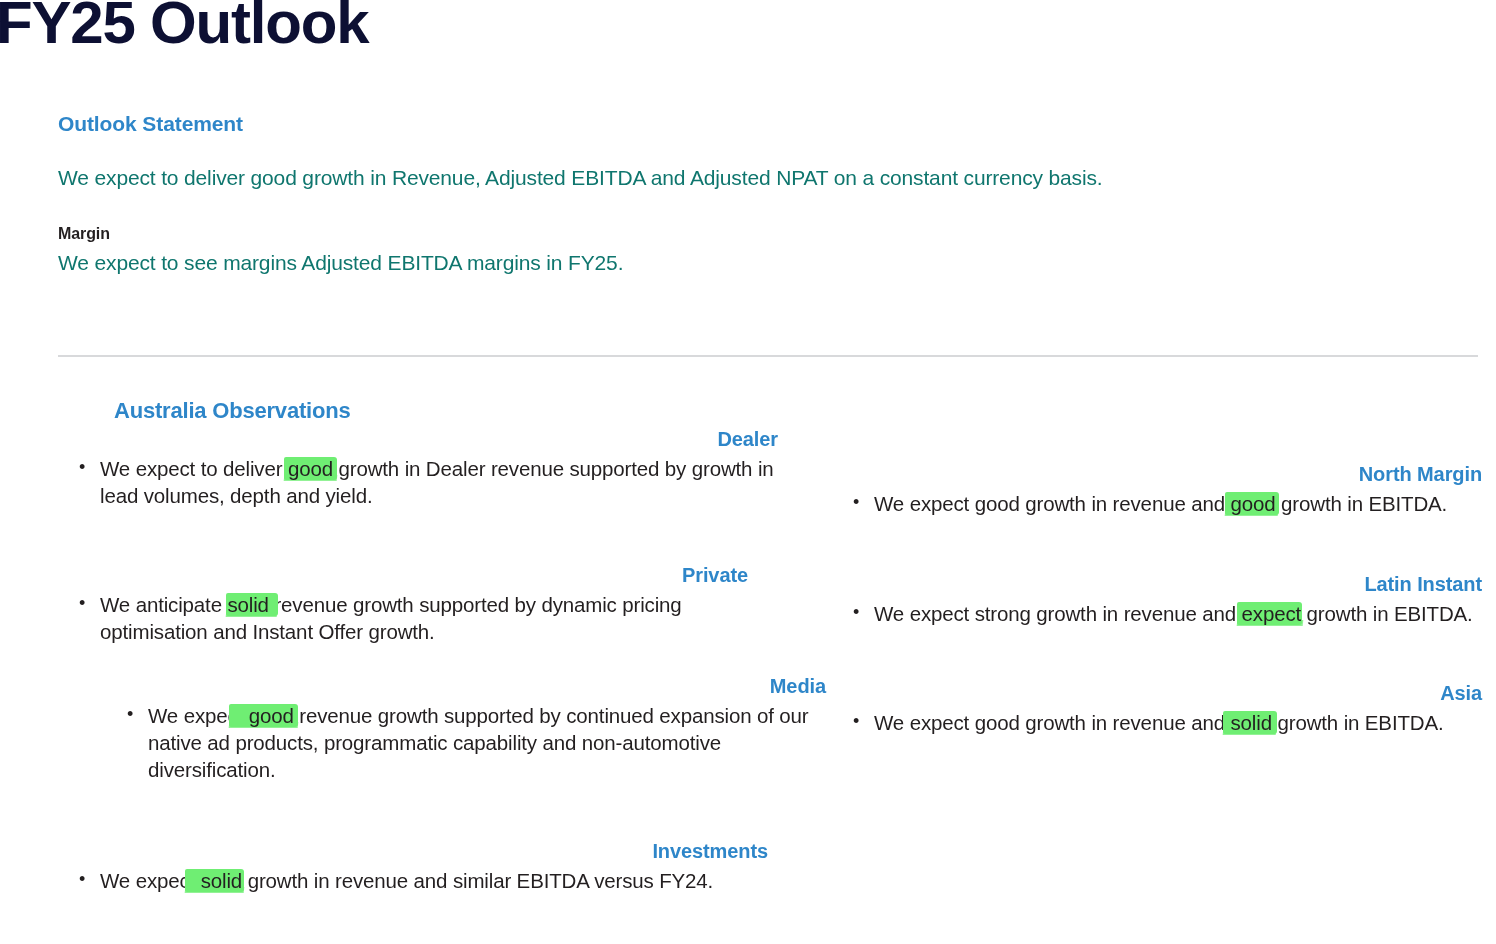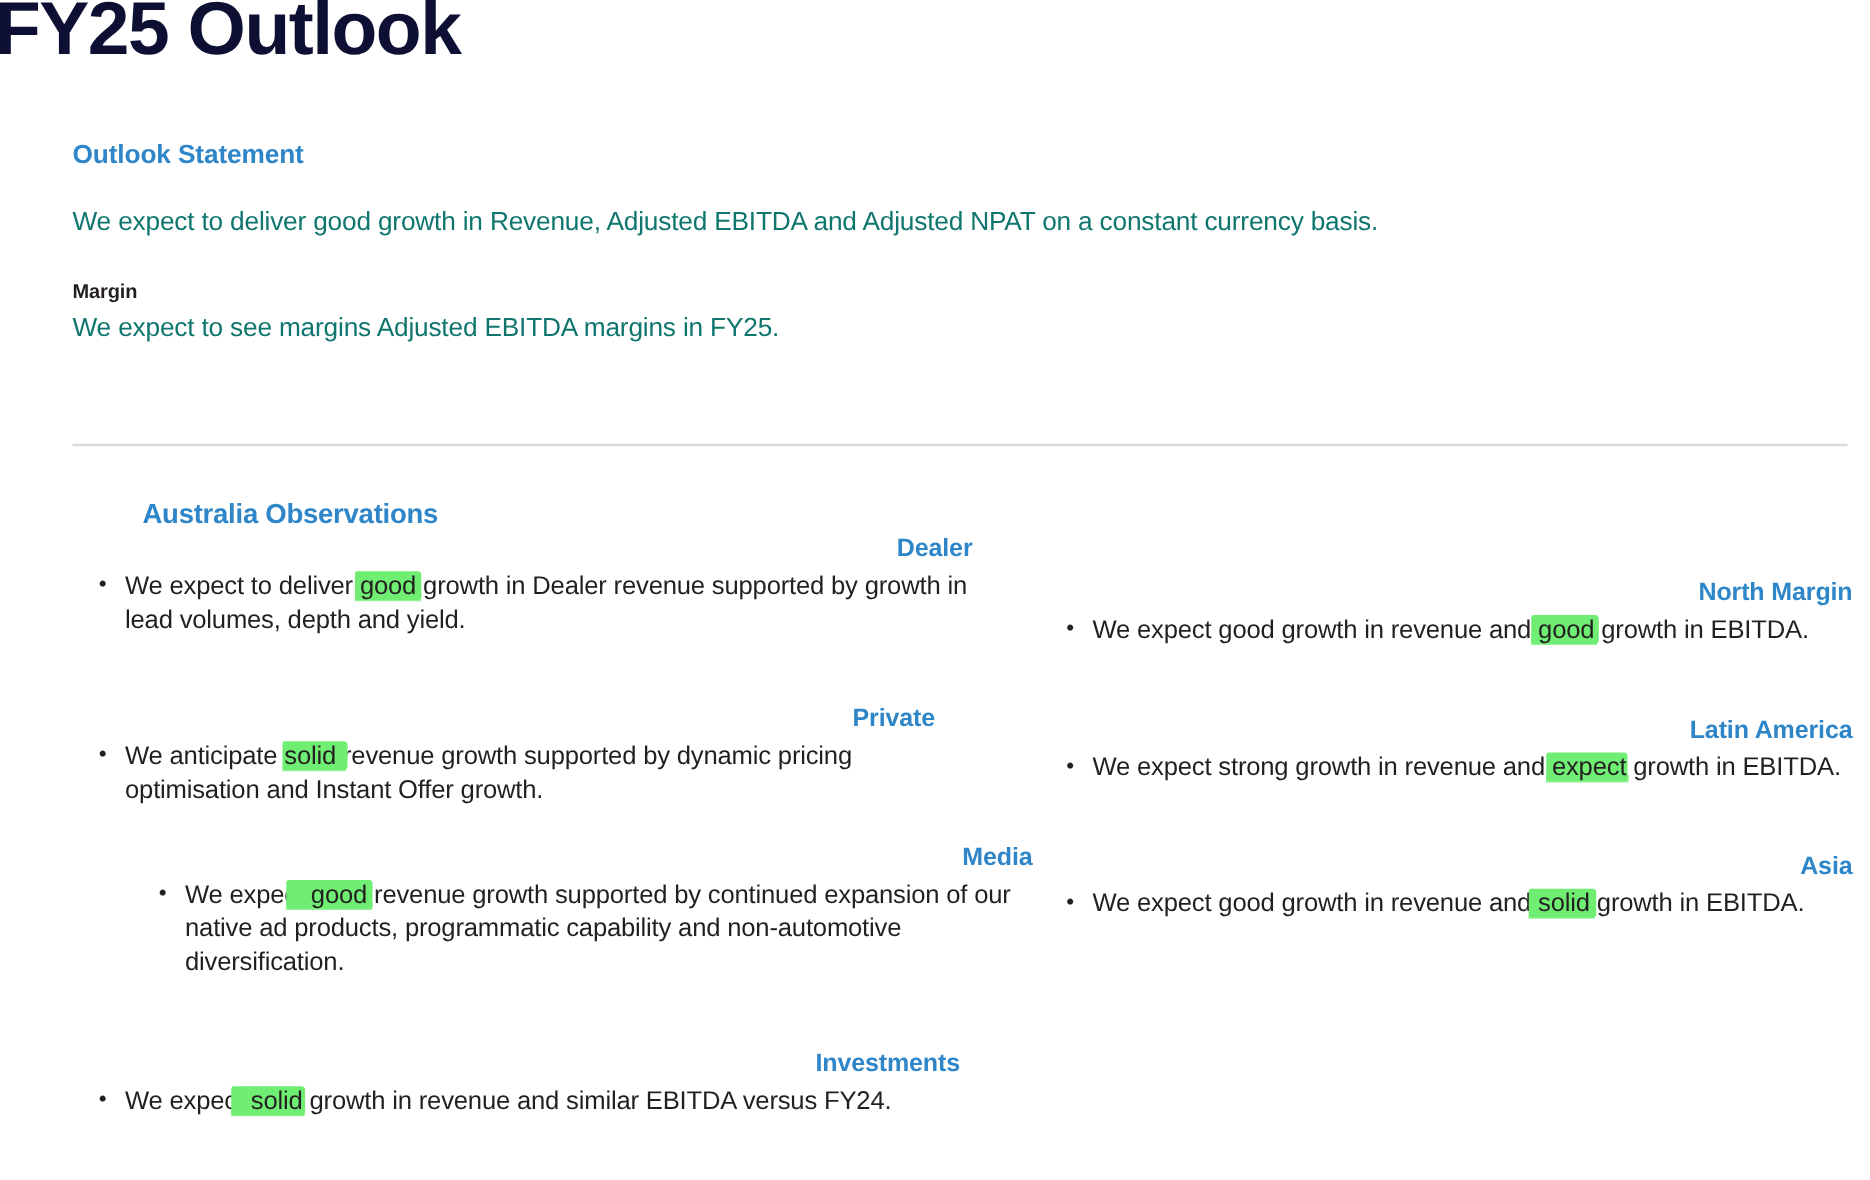--- a/index.html
+++ b/index.html
@@ -220,21 +220,21 @@
 </div>
 
 <div class="section" id="sec-north-america">
   <div class="section-head blue-head">North Margin</div>
   <ul class="bullets">
     <li>We expect good growth in revenue and <span class="hl" style="--hl-c: #6fee73; --hl-l: -5px; --hl-r: -3px;">good</span> growth in EBITDA.</li>
   </ul>
 </div>
 
 <div class="section" id="sec-latin-america">
-  <div class="section-head blue-head">Latin America</div>
+  <div class="section-head blue-head">Latin Instant</div>
   <ul class="bullets">
     <li>We expect strong growth in revenue and <span class="hl" style="--hl-c: #6fee73; --hl-l: -5px; --hl-r: -1px;">expect</span> growth in EBITDA.</li>
   </ul>
 </div>
 
 <div class="section" id="sec-asia">
   <div class="section-head blue-head">Asia</div>
   <ul class="bullets">
     <li>We expect good growth in revenue and <span class="hl" style="--hl-c: #6fee73; --hl-l: -7px; --hl-r: -5px;">solid</span> growth in EBITDA.</li>
   </ul>

